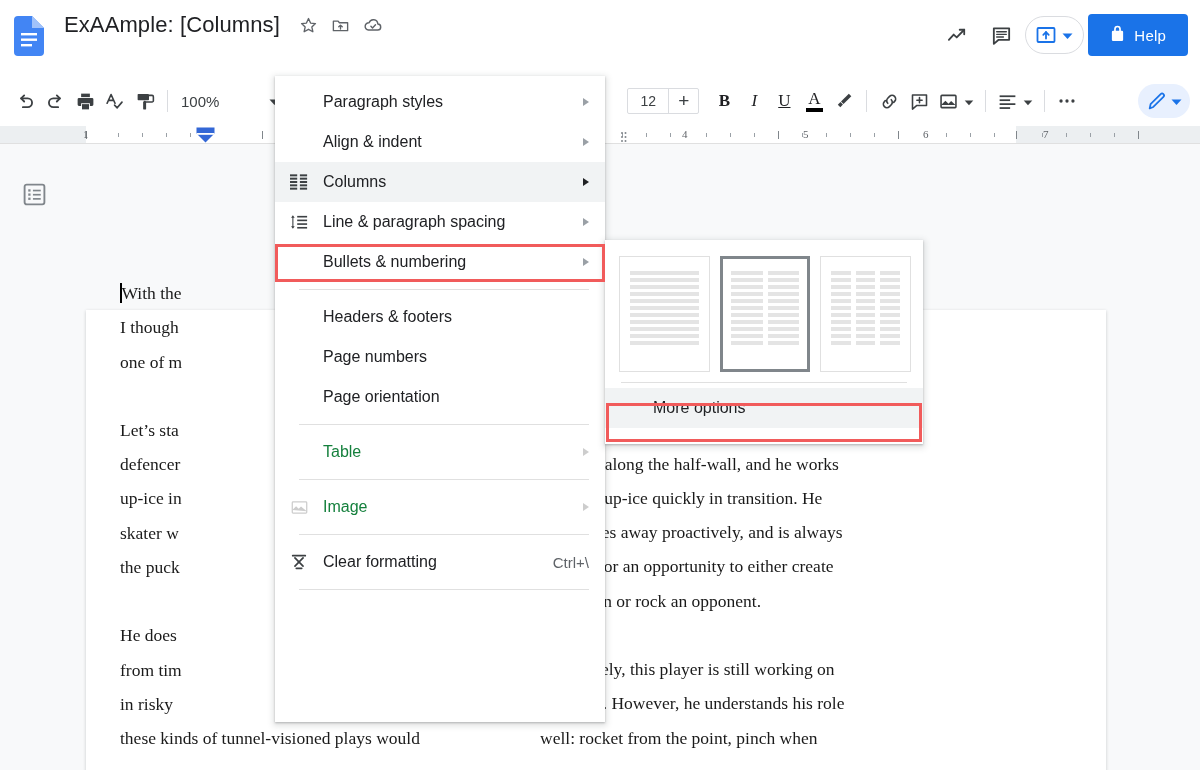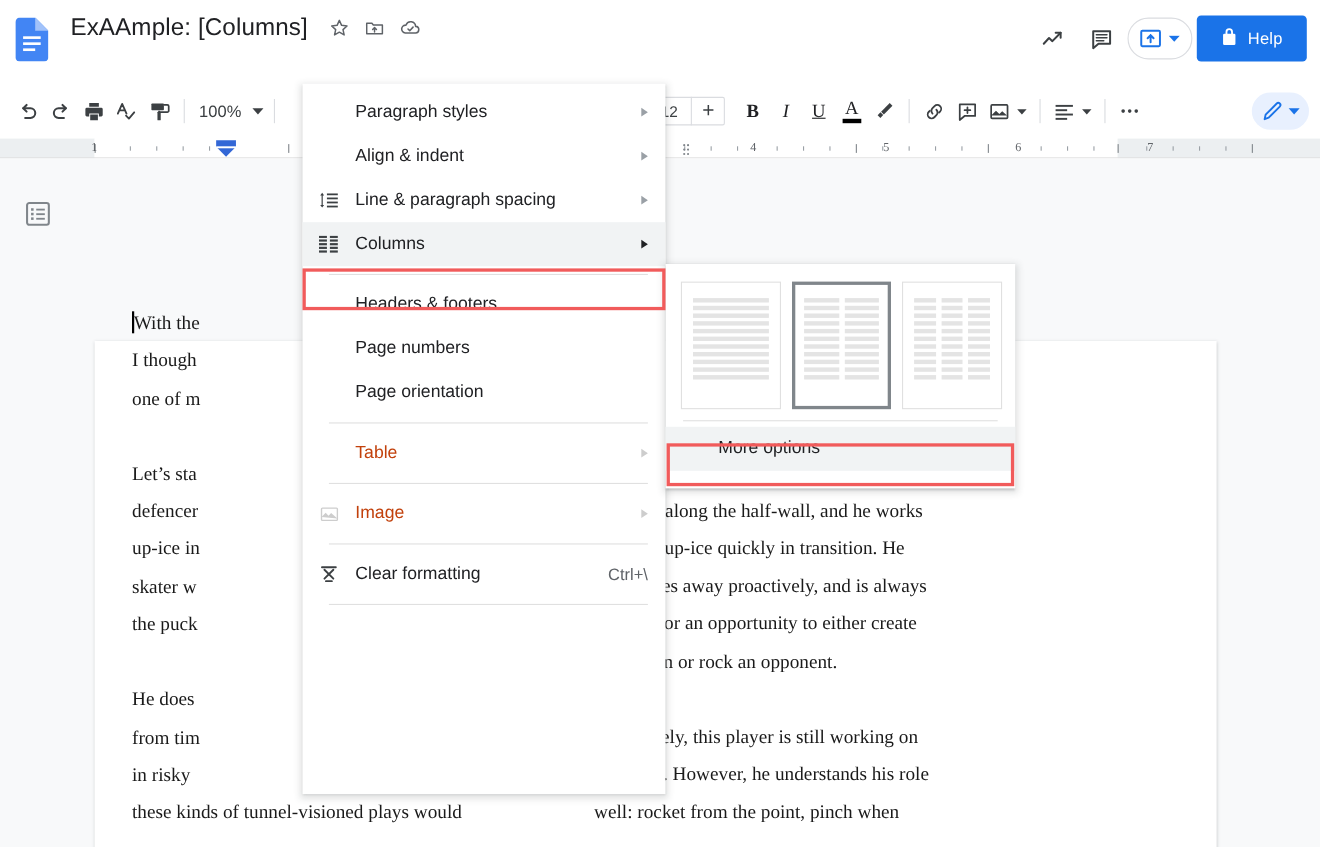--- a/index.html
+++ b/index.html
@@ -50,21 +50,21 @@
   
   .toolbar {
     position:absolute; left:0; top:79px; width:1200px; height:44px;
     background:#fff; display:flex; align-items:center; padding-left:10px;
   }
   .tb-btn {
     height:30px; min-width:30px; display:flex; align-items:center; justify-content:center;
     border-radius:3px; cursor:pointer; color:#3c4043; padding:0 4px;
   }
   .tb-sep { width:1px; height:22px; background:#dadce0; margin:0 7px; }
-  .zoom-box { display:flex; align-items:center; cursor:pointer; padding:0 2px 0 6px; }
+  .zoom-box { display:flex; align-items:center; cursor:pointer; padding:0 2px 0 6px;gap:40px; }
   .zoom-val { font-size:15px; color:#3c4043; }
   .fontsize-box {
     display:flex; align-items:center; border:1px solid #dadce0; height:26px; border-radius:2px;
   }
   .fs-val { width:40px; text-align:center; font-size:14px; color:#3c4043; }
   .fs-plus { width:30px; height:26px; border-left:1px solid #dadce0; display:flex; align-items:center; justify-content:center; cursor:pointer; font-size:19px; color:#3c4043; }
   .tb-text { font-size:17px; font-family:"Liberation Serif", serif; color:#202124; }
   .edit-pill {
     position:absolute; right:10px; top:5px; display:flex; align-items:center; gap:3px;
     height:34px; padding:0 8px; background:#e8f0fe; border-radius:17px; cursor:pointer;
@@ -103,21 +103,21 @@
   
   .format-menu {
     position:absolute; left:275px; top:76px; width:330px; height:646px;
     background:#fff; box-shadow:0 2px 6px 2px rgba(60,64,67,.15), 0 1px 2px rgba(60,64,67,.3);
     padding:6px 0; z-index:40;
   }
   .fm-item {
     position:relative; height:40px; display:flex; align-items:center; cursor:pointer;
     font-size:16px; color:#202124; padding-left:48px; padding-right:16px;
   }
-  .fm-item.disabled { color:#c2410c; cursor:default; }
+  .fm-item.disabled { color:#15803d; cursor:default; }
   .fm-item.selected { background:#f1f3f4; }
   .fm-icon {
     position:absolute; left:14px; top:50%; transform:translateY(-50%);
     width:20px; height:20px; display:flex; align-items:center; justify-content:center;
   }
   .fm-arrow {
     position:absolute; right:16px; top:50%; transform:translateY(-50%);
     width:0; height:0; border-left:6px solid #9aa0a6; border-top:4.5px solid transparent; border-bottom:4.5px solid transparent;
   }
   .fm-arrow.dark { border-left-color:#202124; }
@@ -485,53 +485,57 @@
     <div class="fm-item">
       <span>Paragraph styles</span>
       <span class="fm-arrow"></span>
     </div>
 
     <div class="fm-item">
       <span>Align &amp; indent</span>
       <span class="fm-arrow"></span>
     </div>
 
-    <div class="fm-item">
-      <span class="fm-icon">
-        <svg width="18" height="18" viewBox="0 0 20 20" fill="#3c4043">
-          <path d="M3.2 2.6l2 2.6H3.8v9.6h1.4l-2 2.6-2-2.6h1.4V5.2H1.2z"></path>
-          <rect x="8" y="3.2" width="11" height="1.8"></rect>
-            <rect x="8" y="7.3" width="11" height="1.8"></rect>
-          <rect x="8" y="11.4" width="11" height="1.8"></rect>
-            <rect x="8" y="15.5" width="11" height="1.8"></rect>
-        </svg>
-      </span>
-      <span>Line &amp; paragraph spacing</span>
-      <span class="fm-arrow"></span>
-    </div>
-
     <div class="fm-item selected">
       <span class="fm-icon">
         <svg width="18" height="16" viewBox="0 0 20 17" fill="#3c4043">
           <rect x="0" y="0" width="8" height="2.2"></rect>
             <rect x="11" y="0" width="8" height="2.2"></rect>
           <rect x="0" y="3.7" width="8" height="2.2"></rect>
             <rect x="11" y="3.7" width="8" height="2.2"></rect>
           <rect x="0" y="7.4" width="8" height="2.2"></rect>
             <rect x="11" y="7.4" width="8" height="2.2"></rect>
           <rect x="0" y="11.1" width="8" height="2.2"></rect>
             <rect x="11" y="11.1" width="8" height="2.2"></rect>
           <rect x="0" y="14.8" width="8" height="2.2"></rect>
             <rect x="11" y="14.8" width="8" height="2.2"></rect>
         </svg>
       </span>
       <span>Columns</span>
       <span class="fm-arrow dark"></span>
     </div>
 
+    <div class="fm-item">
+      <span class="fm-icon">
+        <svg width="18" height="18" viewBox="0 0 20 20" fill="#3c4043">
+          <path d="M3.2 2.6l2 2.6H3.8v9.6h1.4l-2 2.6-2-2.6h1.4V5.2H1.2z"></path>
+          <rect x="8" y="3.2" width="11" height="1.8"></rect>
+            <rect x="8" y="7.3" width="11" height="1.8"></rect>
+          <rect x="8" y="11.4" width="11" height="1.8"></rect>
+            <rect x="8" y="15.5" width="11" height="1.8"></rect>
+        </svg>
+      </span>
+      <span>Line &amp; paragraph spacing</span>
+      <span class="fm-arrow"></span>
+    </div>
+
+    <div class="fm-item">
+      <span>Bullets &amp; numbering</span>
+      <span class="fm-arrow"></span>
+    </div>
 
     <div class="fm-div"></div>
 
     <div class="fm-item">
       <span>Headers &amp; footers</span>
     </div>
 
     <div class="fm-item">
       <span>Page numbers</span>
     </div>

